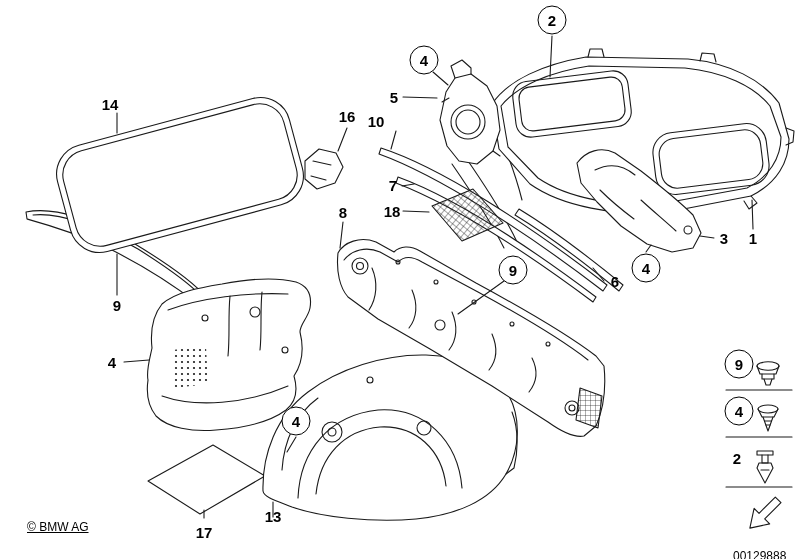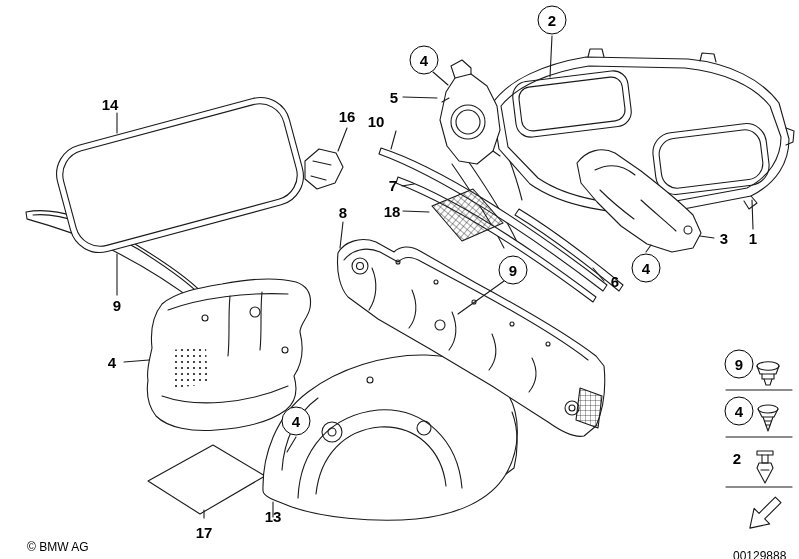--- a/index.html
+++ b/index.html
@@ -3,21 +3,21 @@
 <meta charset="utf-8">
 <style>
   html,body{margin:0;padding:0;background:#fff;}
   body{width:799px;height:559px;font-family:"Liberation Sans",sans-serif;color:#000;}
   .canvas{position:relative;width:799px;height:559px;background:#fff;overflow:hidden;}
   svg.art{position:absolute;left:0;top:0;}
   .co{position:absolute;transform:translate(-50%,-50%);font-weight:bold;font-size:15px;line-height:1;white-space:nowrap;z-index:2;}
   .co.circled{width:29px;height:29px;border:1.6px solid #000;border-radius:50%;background:#fff;
               display:flex;align-items:center;justify-content:center;box-sizing:border-box;font-size:15px;}
   .footer-text{position:absolute;font-size:12px;z-index:2;}
-  .footer-text.left{left:27px;top:540px;}
+  .footer-text.left{left:27px;top:520px;text-decoration:underline;}
   .footer-text.right{left:733px;top:541px;margin-top:8px;}
 </style>
 </head>
 <body>
 
 <div class="canvas">
 
   <svg class="art" viewBox="0 0 799 559" width="799" height="559" fill="none" stroke="#1a1a1a" stroke-width="1.1" stroke-linecap="round" stroke-linejoin="round">
     <defs>
       <pattern id="xhatch" width="5" height="5" patternUnits="userSpaceOnUse" patternTransform="rotate(40)">

